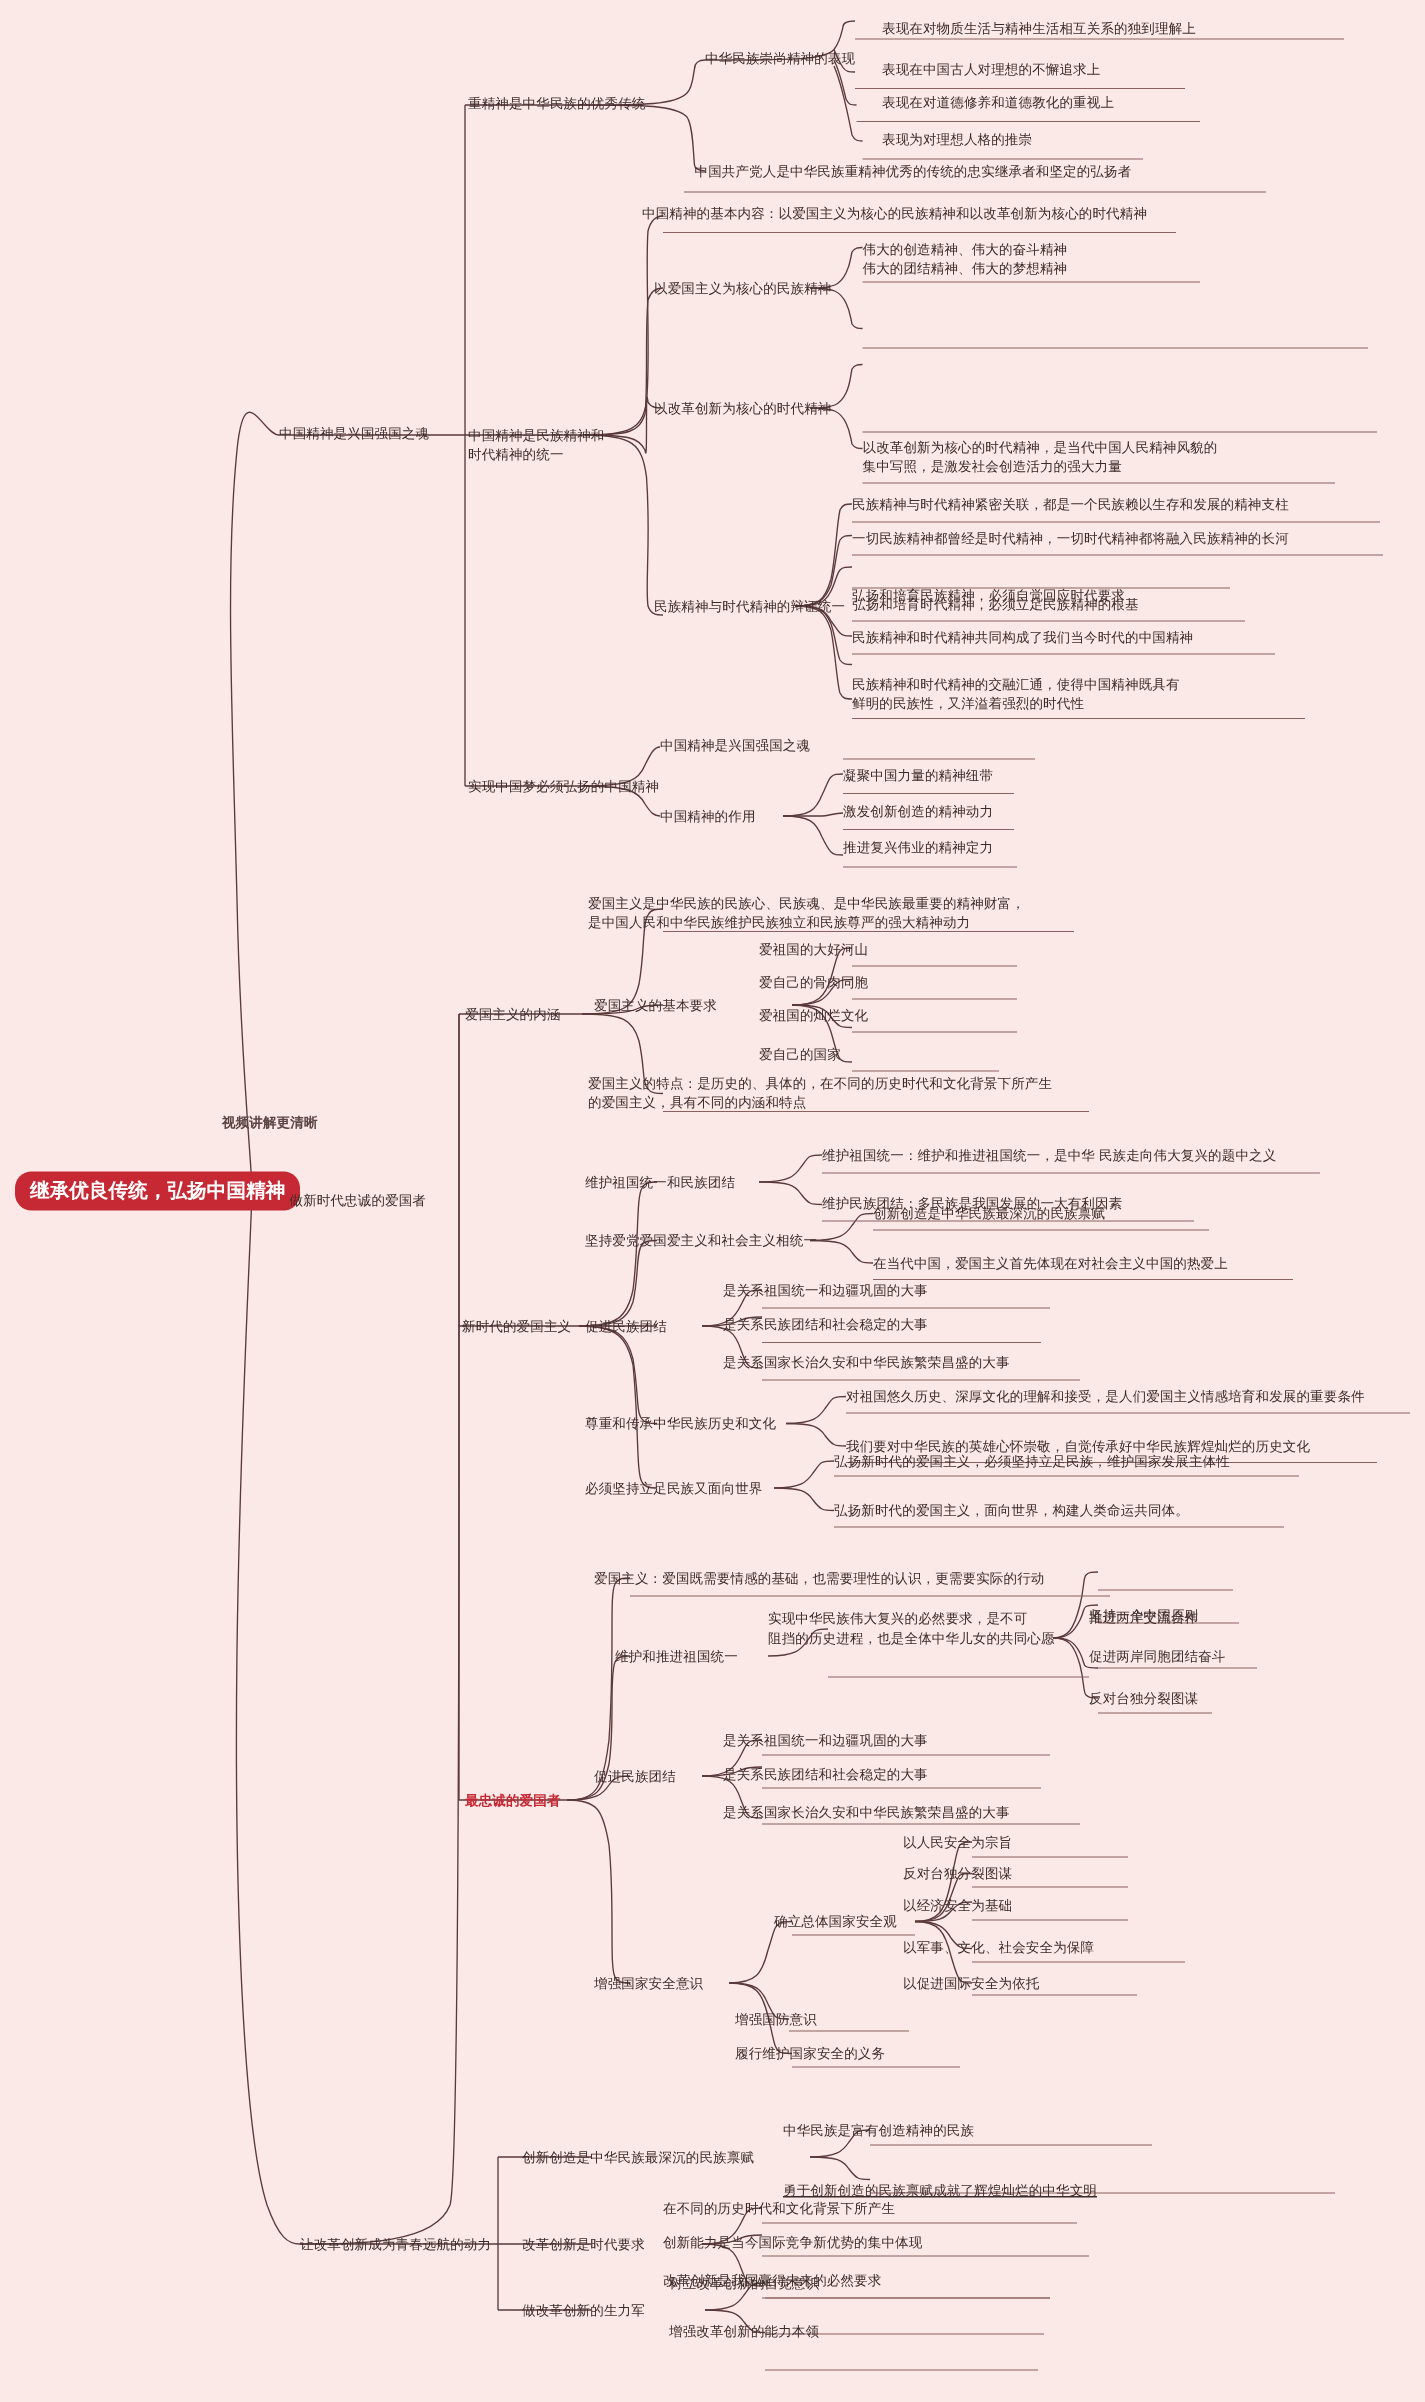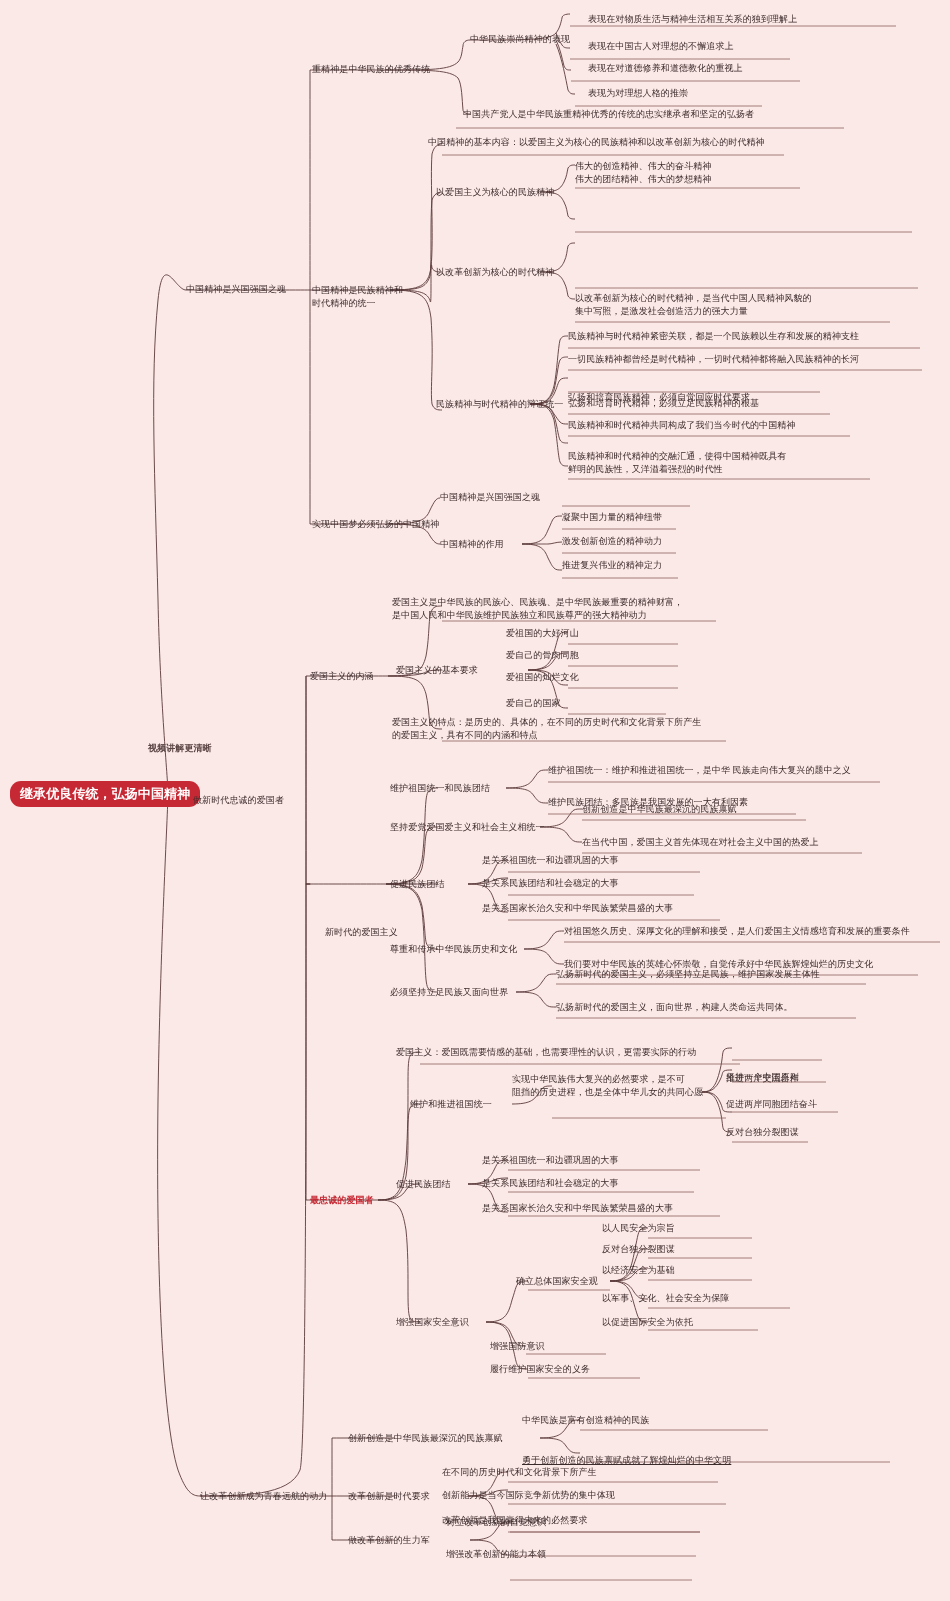--- a/index.html
+++ b/index.html
@@ -286,21 +286,21 @@
   <div class="node" style="left:392px;top:596px;">爱国主义是中华民族的民族心、民族魂、是中华民族最重要的精神财富，
 是中国人民和中华民族维护民族独立和民族尊严的强大精神动力</div>
   <div class="node" style="left:396px;top:664px;">爱国主义的基本要求</div>
   <div class="node" style="left:506px;top:627px;">爱祖国的大好河山</div>
   <div class="node" style="left:506px;top:649px;">爱自己的骨肉同胞</div>
   <div class="node" style="left:506px;top:671px;">爱祖国的灿烂文化</div>
   <div class="node" style="left:506px;top:697px;">爱自己的国家</div>
   <div class="node" style="left:392px;top:716px;">爱国主义的特点：是历史的、具体的，在不同的历史时代和文化背景下所产生
 的爱国主义，具有不同的内涵和特点</div>
 
-  <div class="node" style="left:308px;top:926px;padding-left:17px;">新时代的爱国主义</div>
+  <div class="node" style="left:308px;top:878px;">新时代的爱国主义</div>
   <div class="node" style="left:390px;top:782px;">维护祖国统一和民族团结</div>
   <div class="node" style="left:548px;top:764px;">维护祖国统一：维护和推进祖国统一，是中华 民族走向伟大复兴的题中之义</div>
   <div class="node" style="left:548px;top:796px;">维护民族团结：多民族是我国发展的一大有利因素</div>
   <div class="node" style="left:390px;top:821px;">坚持爱党爱国爱主义和社会主义相统一</div>
   <div class="node" style="left:582px;top:803px;">创新创造是中华民族最深沉的民族禀赋</div>
   <div class="node" style="left:582px;top:836px;">在当代中国，爱国主义首先体现在对社会主义中国的热爱上</div>
   <div class="node" style="left:390px;top:878px;">促进民族团结</div>
   <div class="node" style="left:482px;top:854px;">是关系祖国统一和边疆巩固的大事</div>
   <div class="node" style="left:482px;top:877px;">是关系民族团结和社会稳定的大事</div>
   <div class="node" style="left:482px;top:902px;">是关系国家长治久安和中华民族繁荣昌盛的大事</div>

